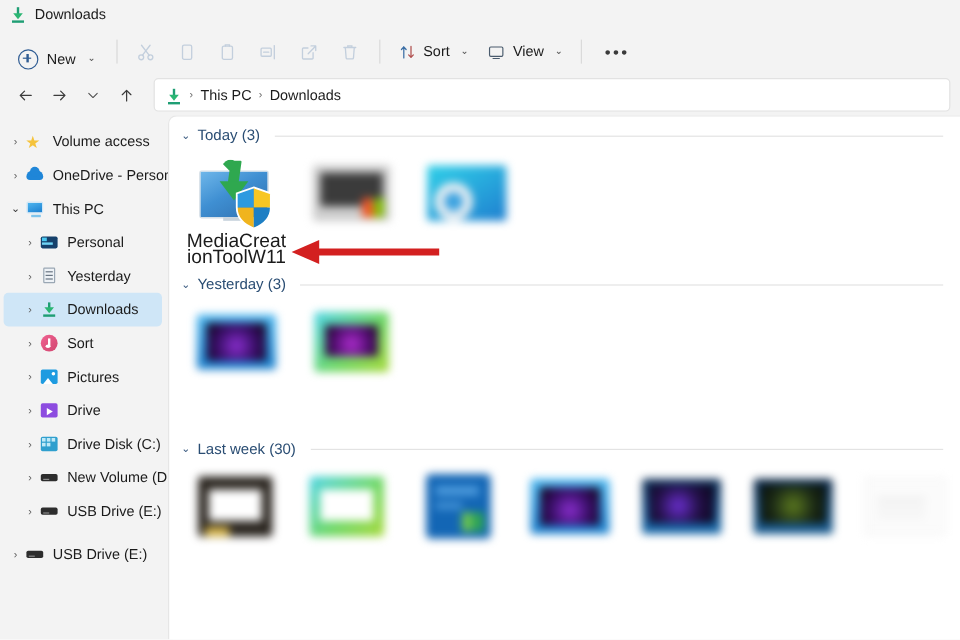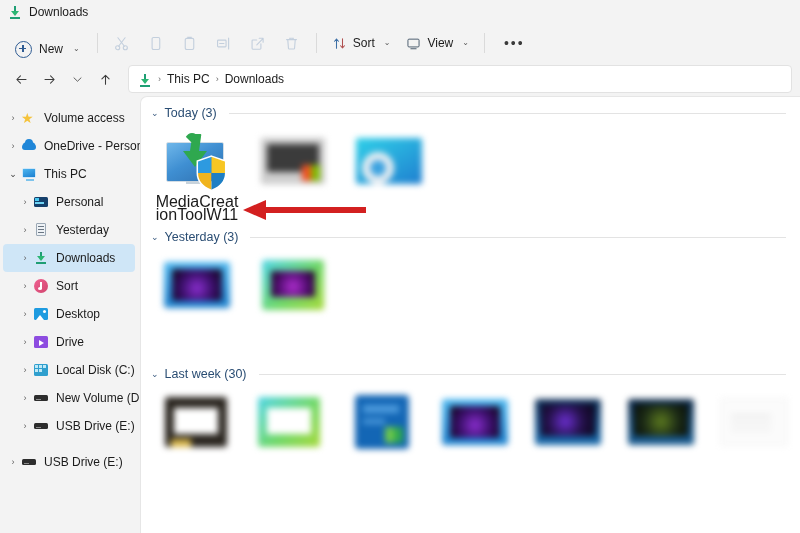--- a/index.html
+++ b/index.html
@@ -328,37 +328,37 @@
             <span class="i-music"></span>
           </span>
         <span class="ntxt">Sort</span>
       </div>
 
       <div class="navitem lvl1">
         <span class="exp">›</span>
         <span class="nico">
             <span class="i-pic"></span>
           </span>
-        <span class="ntxt">Desktop</span>
+        <span class="ntxt">Pictures</span>
       </div>
 
       <div class="navitem lvl1">
         <span class="exp">›</span>
         <span class="nico">
             <span class="i-vid"></span>
           </span>
         <span class="ntxt">Drive</span>
       </div>
 
       <div class="navitem lvl1">
         <span class="exp">›</span>
         <span class="nico">
             <span class="i-disk"></span>
           </span>
-        <span class="ntxt">Local Disk (C:)</span>
+        <span class="ntxt">Drive Disk (C:)</span>
       </div>
 
       <div class="navitem lvl1">
         <span class="exp">›</span>
         <span class="nico">
             <span class="i-drv"></span>
           </span>
         <span class="ntxt">New Volume (D:)</span>
       </div>
 

